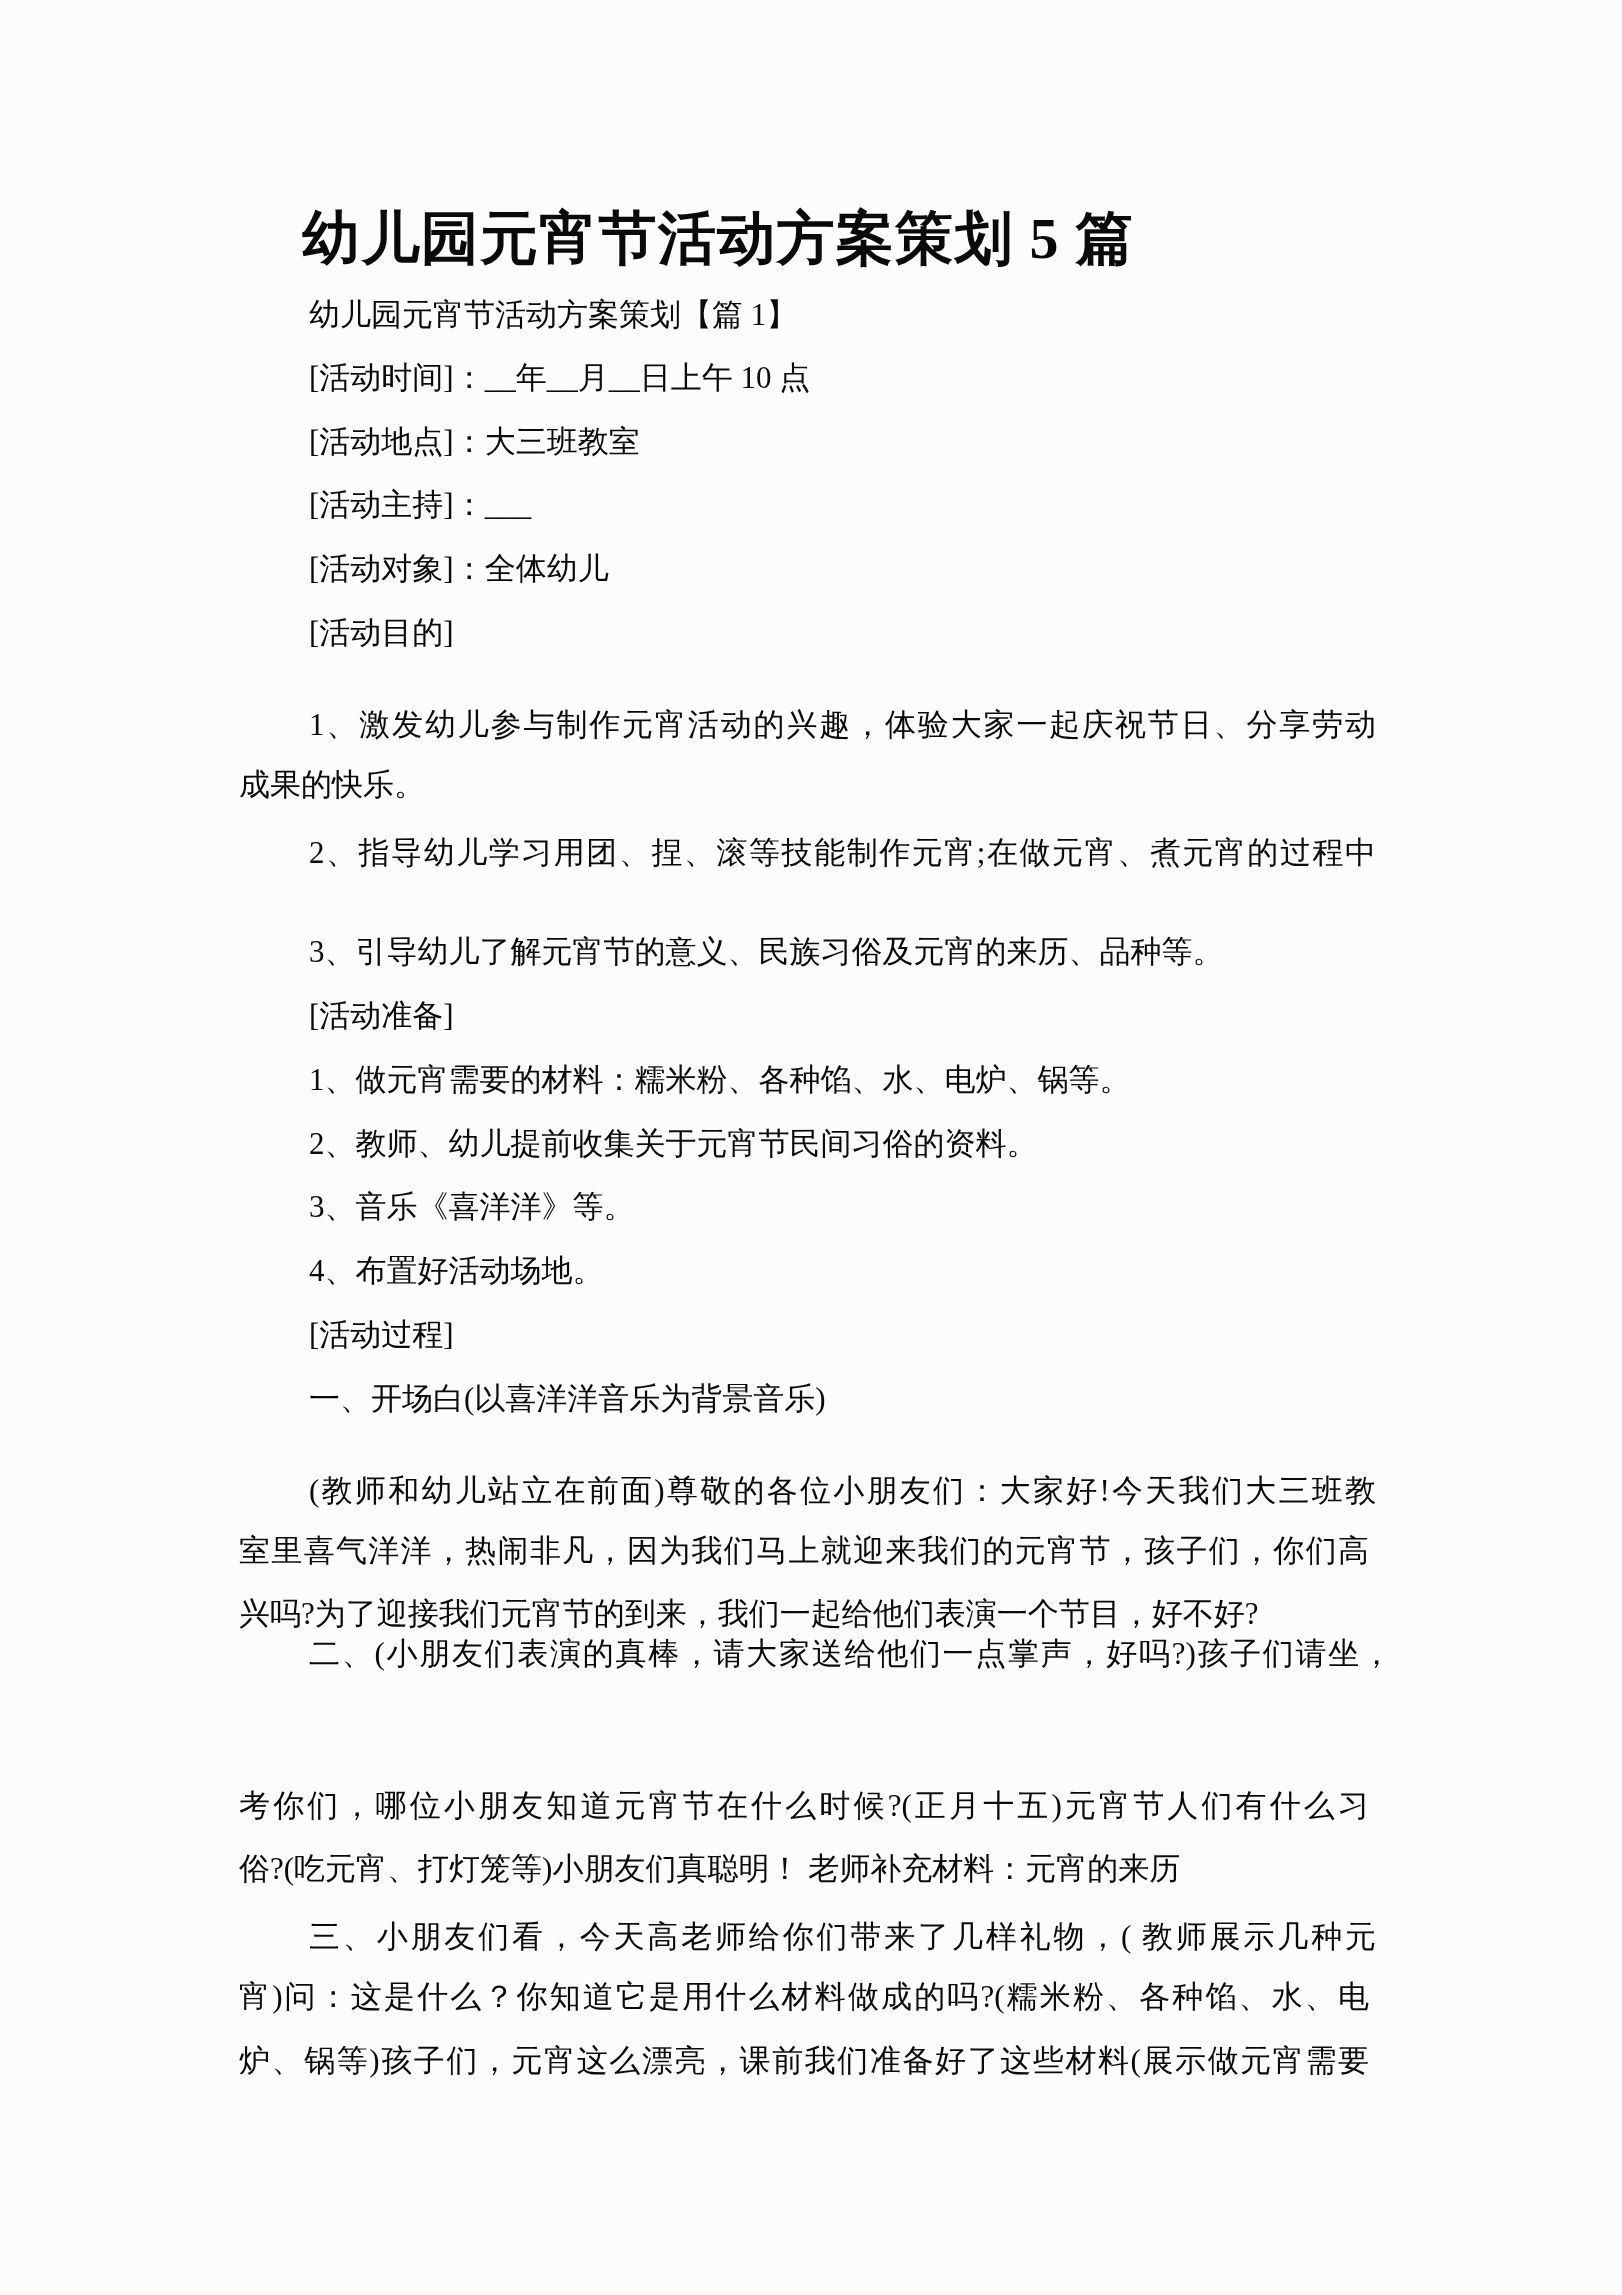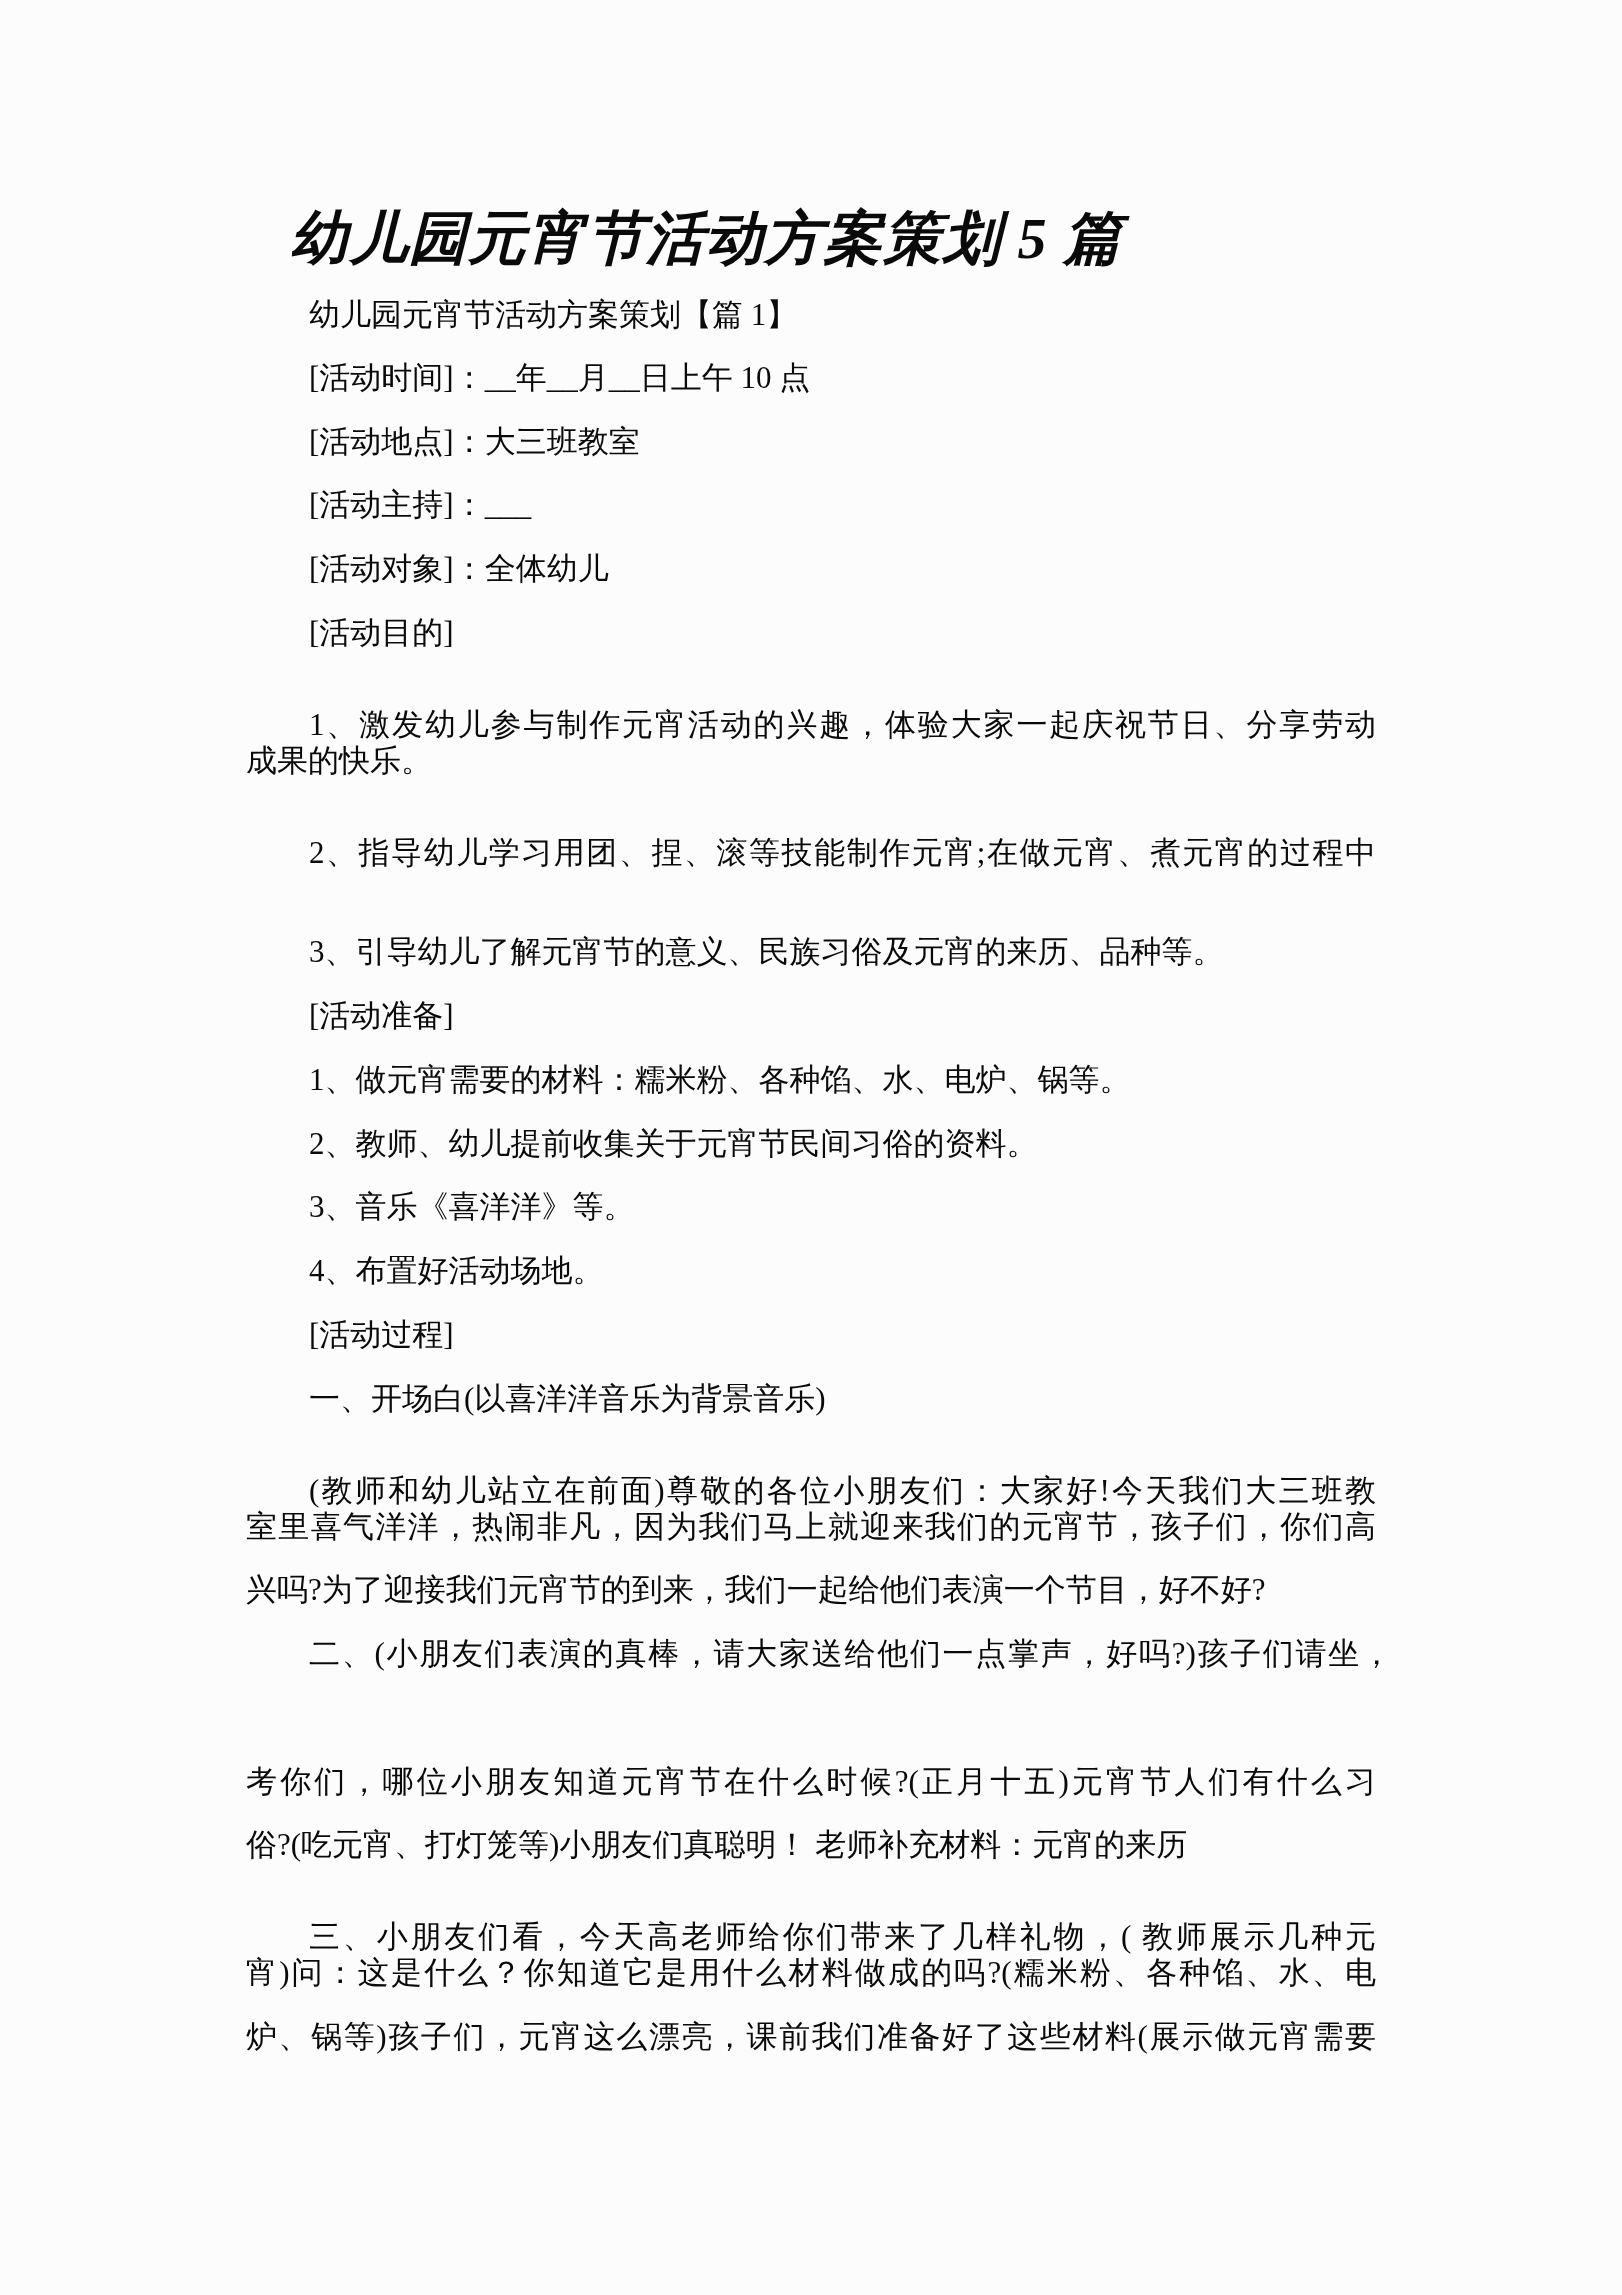--- a/index.html
+++ b/index.html
@@ -5,35 +5,34 @@
   html, body { margin: 0; padding: 0; }
   body {
     width: 1623px; height: 2295px;
     background: #fcfcfc;
     position: relative; overflow: hidden;
     color: #0a0a0a;
     font-family: "Liberation Serif", "DejaVu Serif", serif;
   }
   .page { position: absolute; left: 0; top: 0; width: 1623px; height: 2295px; }
   .title {
-    position: absolute; left: 4px; top: 203px; width: 1405px;
+    position: absolute; left: 16px; top: 203px; width: 1405px;
     text-align: center;
     font-size: 58px; line-height: 72px; height: 72px;
     font-weight: bold;
     letter-spacing: 1.3px;
     white-space: nowrap;
-    font-style: italic;
   }
   .line {
     position: absolute;
     font-size: 31px; line-height: 37px; height: 37px;
     white-space: nowrap;
   }
   .ind { left: 309px; }
-  .flush { left: 246px; }
+  .flush { left: 239px; margin-top: 24px; }
   .full { width: 1130px; text-align: justify; text-align-last: justify; }
   .full.ind { width: 1067px; margin-top: 28px; }
   .hang { width: 1083px; text-align: justify; text-align-last: justify; }
 </style>
 </head>
 <body>
 
 <div class="page">
   <div class="title">幼儿园元宵节活动方案策划 5 篇</div>
 

